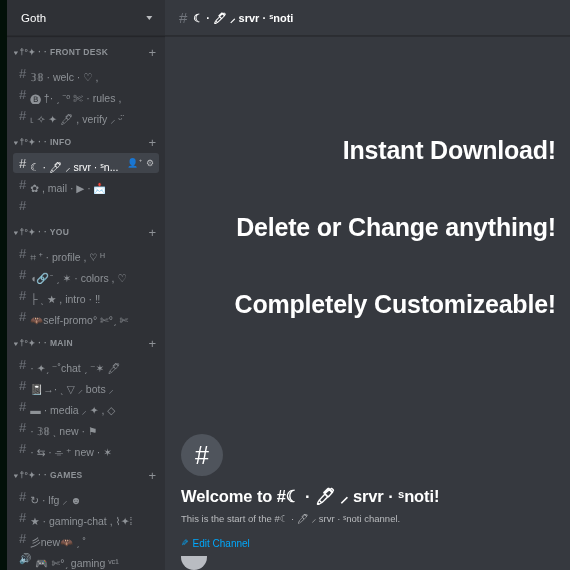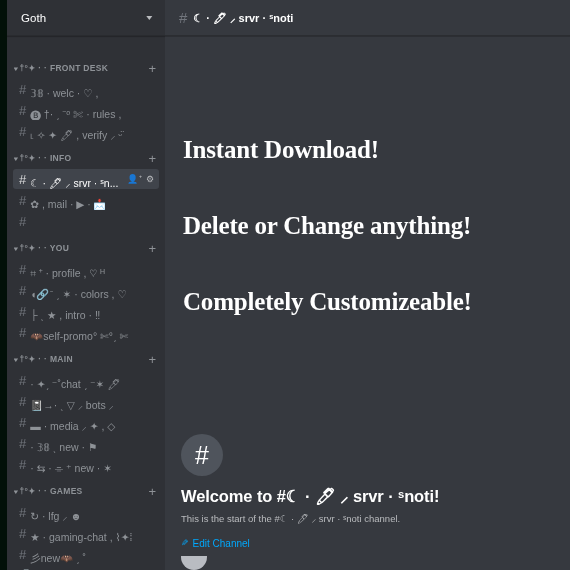--- a/index.html
+++ b/index.html
@@ -67,21 +67,21 @@
 
   .category {
     display: flex;
     align-items: center;
     justify-content: space-between;
     height: 20px;
     padding: 0 9px 0 7px;
     margin-top: 7px;
     cursor: pointer;
   }
-  .category:first-child { margin-top: 16px; }
+  .category:first-child { margin-top: 0; }
   .cat-left {
     display: flex;
     align-items: center;
     gap: 2px;
     overflow: hidden;
   }
   .cat-arrow {
     color: #8e9297;
     font-size: 7px;
     line-height: 1;
@@ -197,23 +197,22 @@
     position: relative;
     overflow: hidden;
     display: flex;
     flex-direction: column;
   }
 
   .promo {
     position: absolute;
     left: 4px; right: 0;
     top: 100px;
-    text-align: left;
+    text-align: right;
     padding: 0 14px;
-    font-family: Liberation Serif, serif;
   }
   .promo div {
     color: #ffffff;
     font-weight: bold;
     font-size: 25px;
     letter-spacing: -.2px;
     margin-bottom: 48px;
     white-space: nowrap;
   }
   .promo div:last-child { margin-bottom: 0; }

